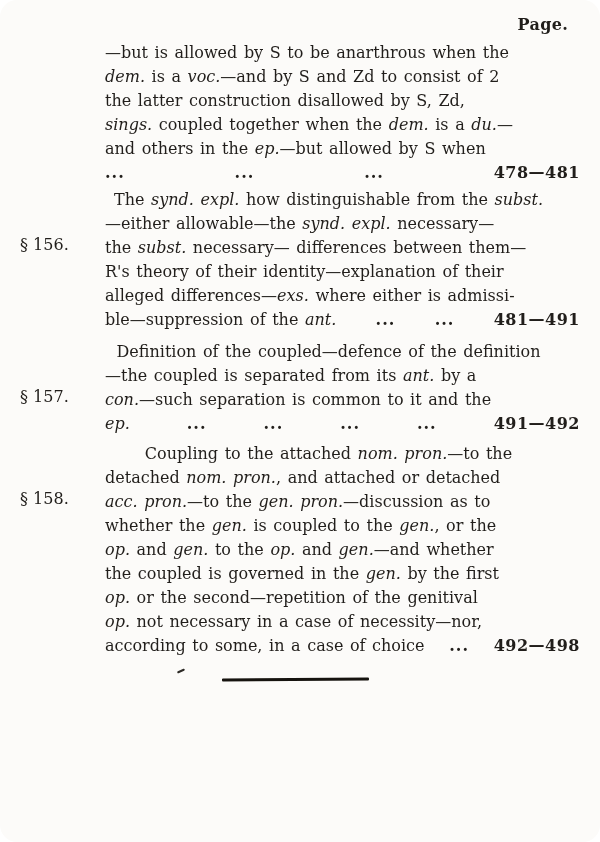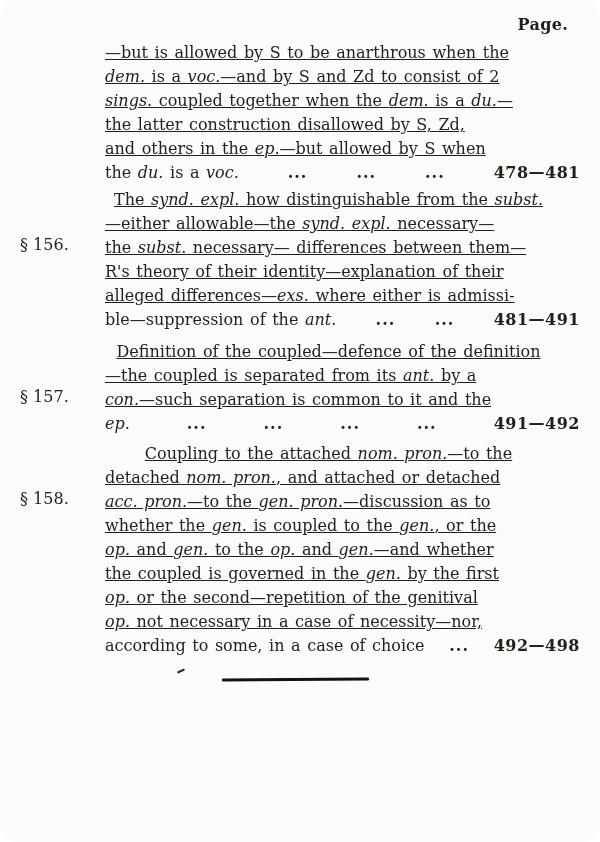--- a/index.html
+++ b/index.html
@@ -37,21 +37,20 @@
     position: absolute;
     left: 0;
     top: 0;
     white-space: nowrap;
     margin-top: 45px;
   }
   .toc-line {
     margin-left: 85px;
     white-space: nowrap;
     word-spacing: 1.5px;
-    text-decoration: underline;
   }
   .toc-line.first { margin-left: 57px; text-align: center; }
   .toc-lastline {
     margin-left: 85px;
     display: flex;
     justify-content: space-between;
     align-items: baseline;
   }
   .toc-lastline .lt {
     white-space: nowrap;
@@ -90,25 +89,24 @@
 </style>
 </head>
 <body>
 
 <div class="page">
   <div class="page-header">Page.</div>
   <div class="toc" id="toc">
       <div class="toc-entry toc-entry-a">
         <div class="toc-line"><span>—but is allowed by S to be anarthrous when the</span></div>
         <div class="toc-line"><i>dem.</i><span> is a </span><i>voc.</i><span>—and by S and Zd to consist of 2</span></div>
+        <div class="toc-line"><span>the latter construction disallowed by S, Zd,</span></div>
         <div class="toc-line"><i>sings.</i><span> coupled together when the </span><i>dem.</i><span> is a </span><i>du.</i><span>—</span></div>
-        <div class="toc-line"><span>the latter construction disallowed by S, Zd,</span></div>
         <div class="toc-line"><span>and others in the </span><i>ep.</i><span>—but allowed by S when</span></div>
         <div class="toc-lastline">
-          <span class="lt"><span>the </span><i>du.</i><span> is a </span><i>voc.</i></span>
           <span class="dots">...</span>
           <span class="dots">...</span>
           <span class="dots">...</span>
           <span class="pagenum">478—481</span>
         </div>
       </div>
       <div class="toc-entry toc-entry-156">
         <span class="toc-label">§ 156.</span>
         <div class="toc-line first"><span>The </span><i>synd. expl.</i><span> how distinguishable from the </span><i>subst.</i></div>
         <div class="toc-line"><span>—either allowable—the </span><i>synd. expl.</i><span> necessary—</span></div>

